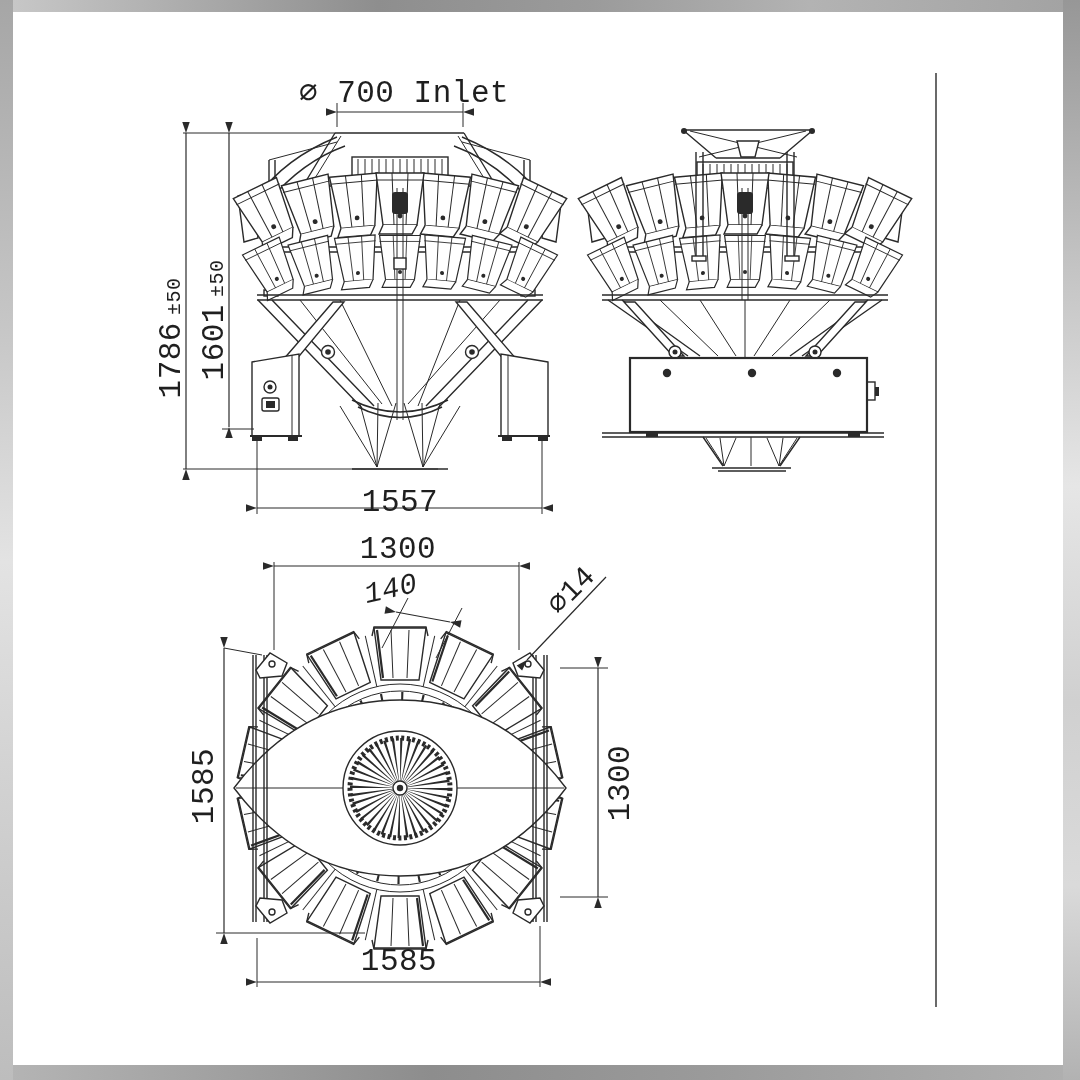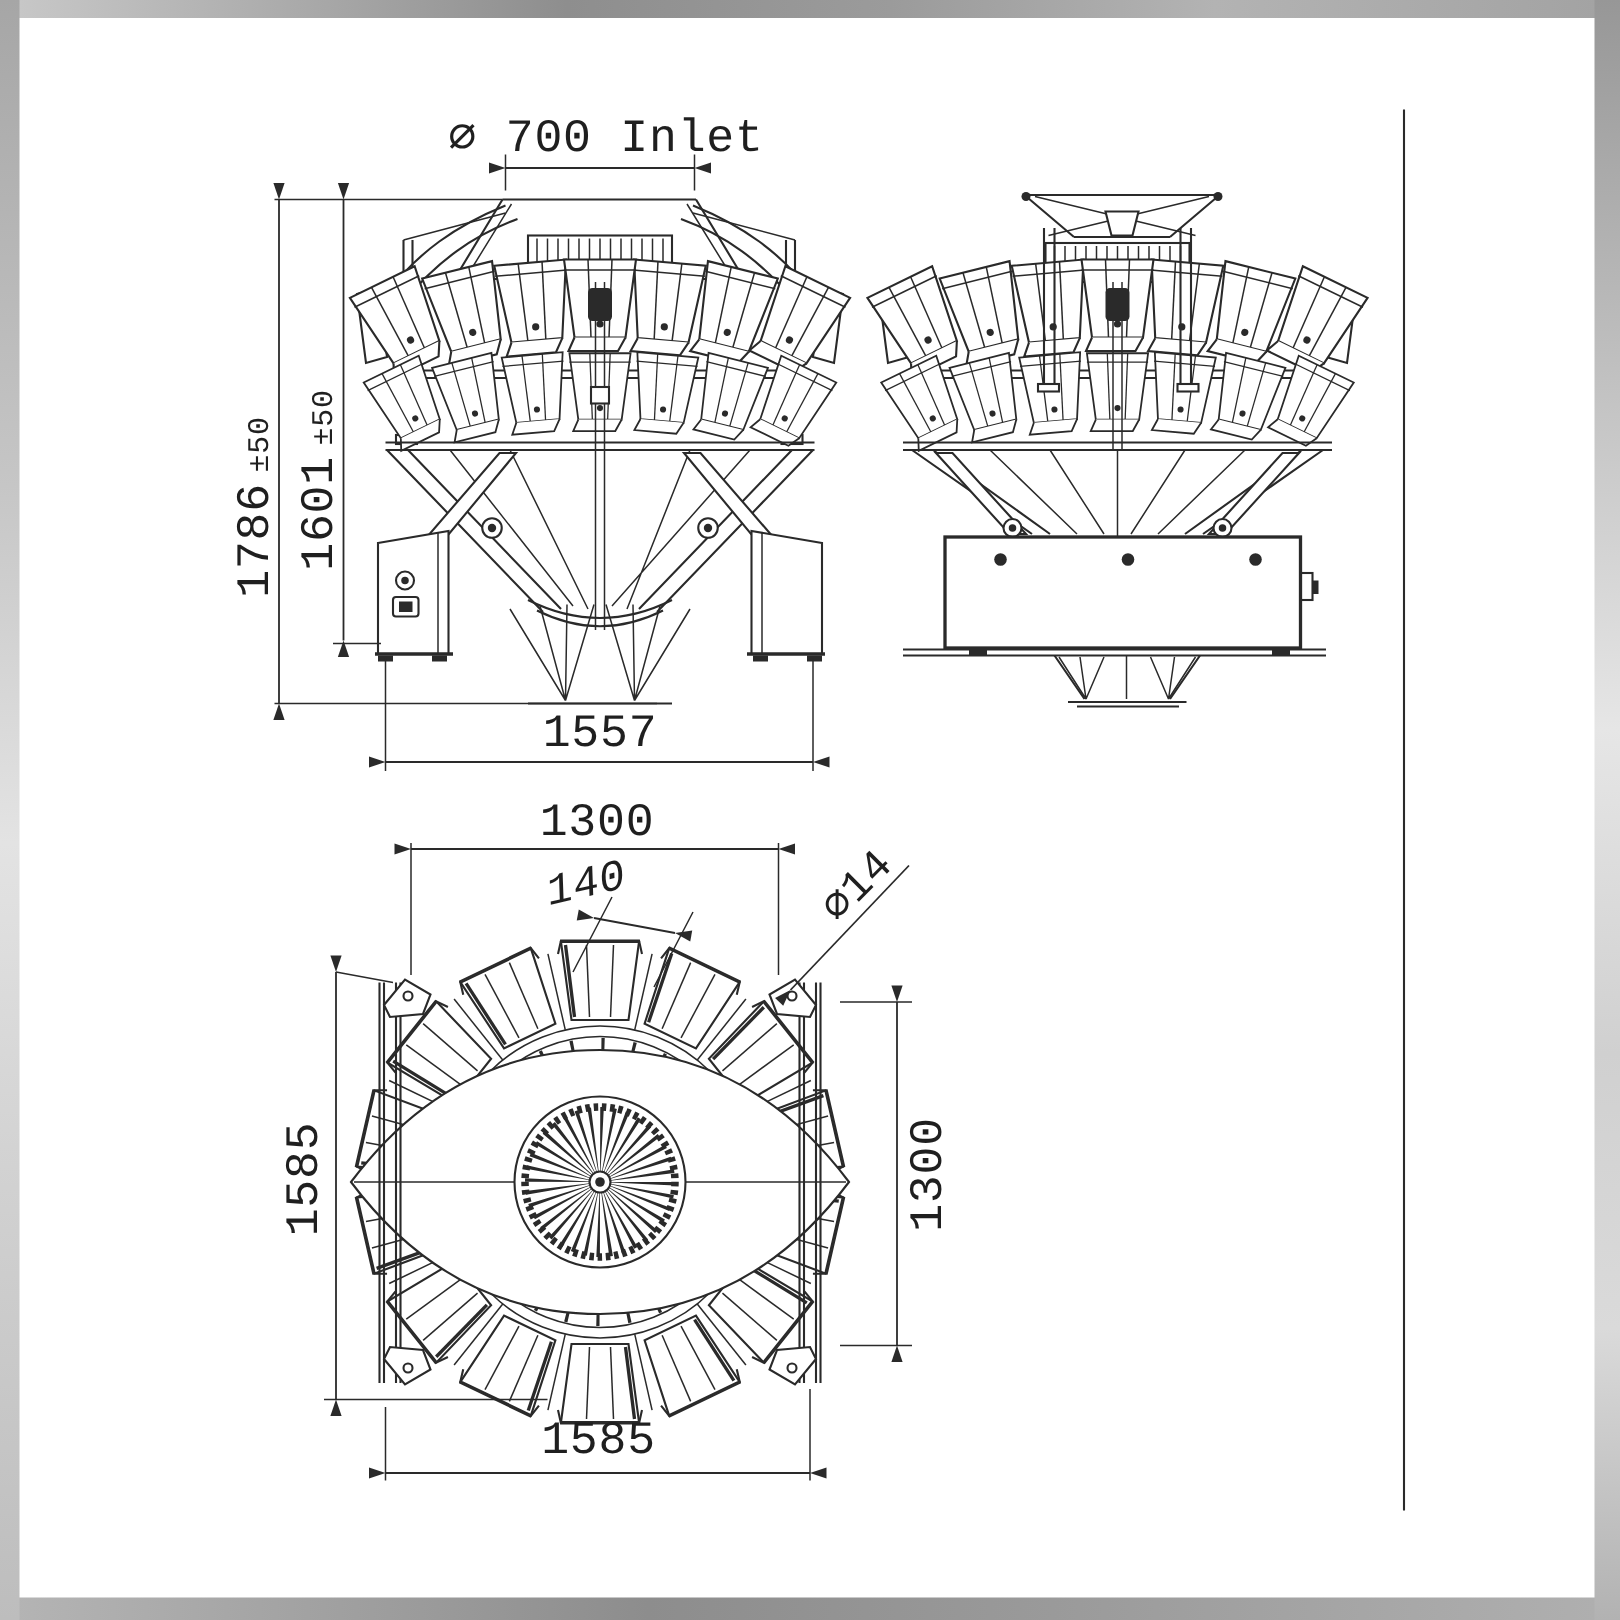--- a/index.html
+++ b/index.html
@@ -320,21 +320,21 @@
   <div class="lbl" style="left:404px;top:93px;">∅ 700 Inlet</div>
 
   <div class="lbl rot" style="left:171px;top:338px;">
     <span>1786</span><span class="tol">±50</span>
   </div>
 
   <div class="lbl rot" style="left:214px;top:320px;">
     <span>1601</span><span class="tol">±50</span>
   </div>
 
-  <div class="lbl" style="left:400px;top:490px;">1557</div>
+  <div class="lbl" style="left:400px;top:502px;">1557</div>
 
   <div class="lbl" style="left:398px;top:549px;">1300</div>
 
   <div class="lbl r13" style="left:391px;top:590px;">140</div>
 
   <div class="lbl r45" style="left:572px;top:591px;">∅14</div>
 
   <div class="lbl rot" style="left:204px;top:786px;">1585</div>
 
   <div class="lbl rot" style="left:620px;top:783px;">1300</div>

